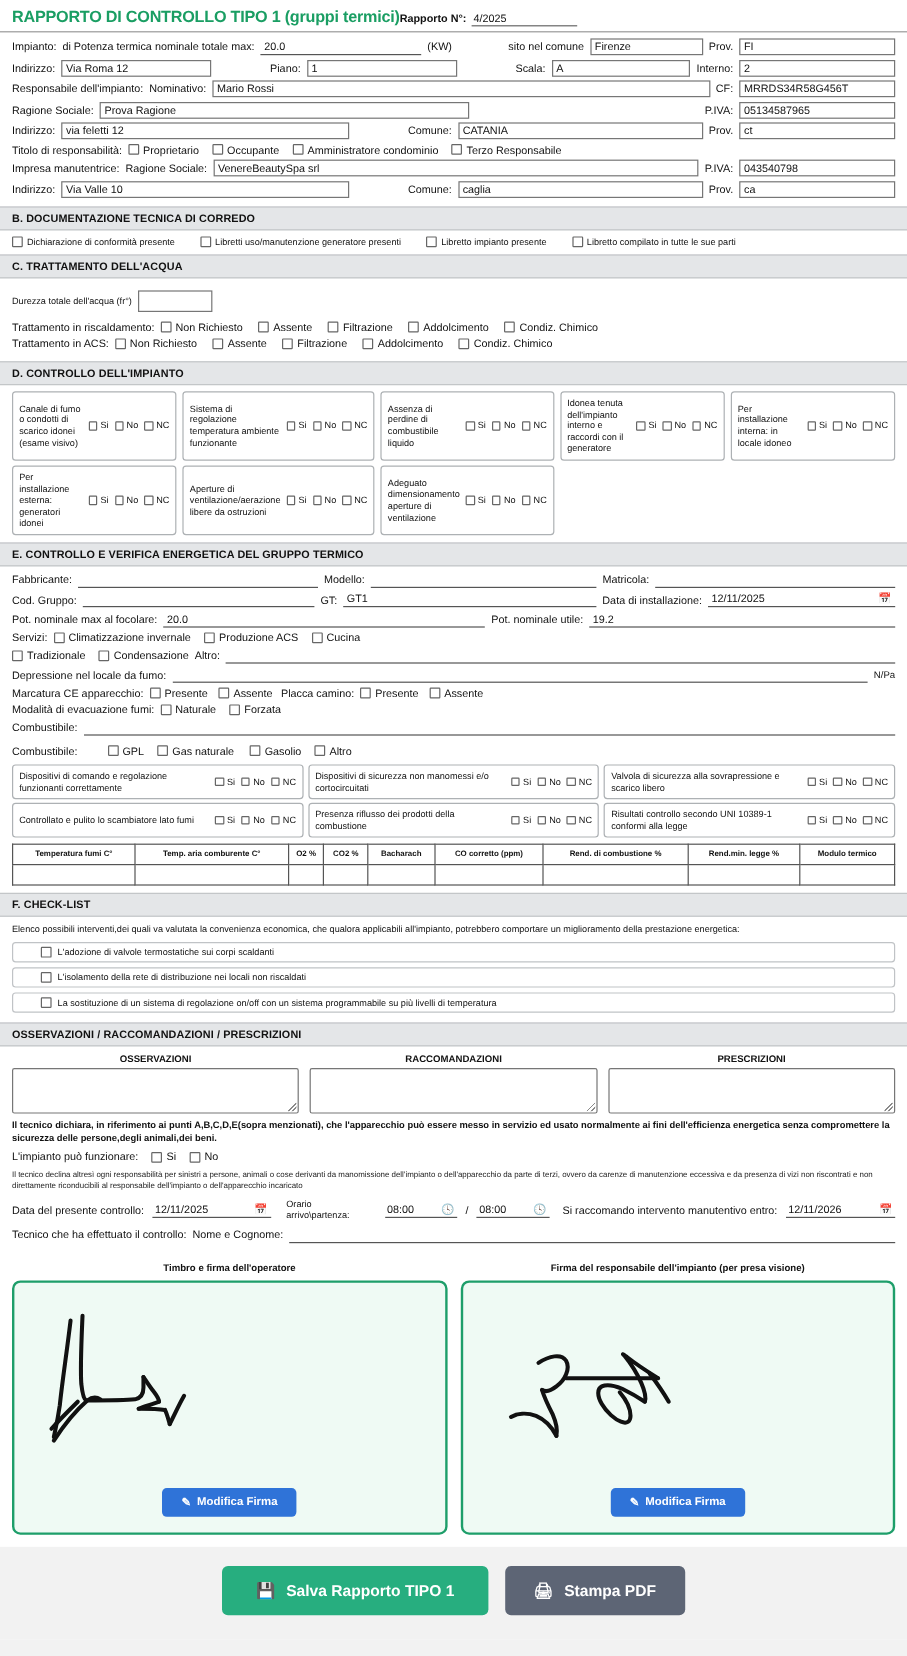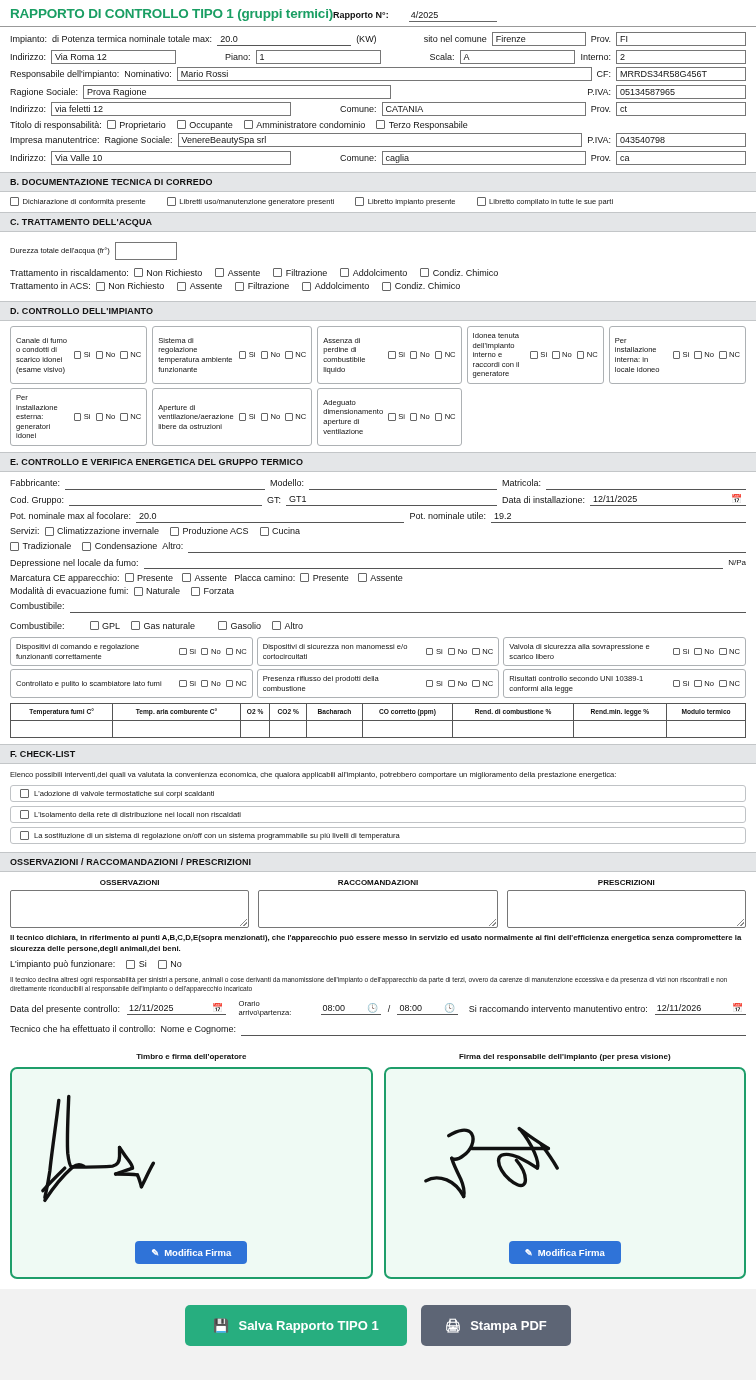--- a/index.html
+++ b/index.html
@@ -12,21 +12,21 @@
     overflow:hidden;
   }
   .page { width:756px; background:#ffffff; position:relative; }
 
   
   .title-bar {
     display:flex; align-items:baseline; justify-content:flex-start;
     padding:6px 10px 4px 10px; border-bottom:1px solid #999;
   }
   .doc-title { color:#1a9e63; font-size:13.5px; font-weight:bold; letter-spacing:-0.2px; }
-  .rapp-wrap { display:flex; align-items:baseline; gap:20px; font-size:9px; font-weight:bold; }
+  .rapp-wrap { display:flex; align-items:baseline; gap:4px; font-size:9px; font-weight:bold; }
   .rapp-val { border-bottom:1px solid #666; min-width:88px; padding:0 2px 1px 2px; font-weight:normal; }
 
   
   .sec-head {
     background:#e4e6e8; border-top:1px solid #c3c6c8; border-bottom:1px solid #c3c6c8;
     padding:4px 10px; font-weight:bold; font-size:9px; letter-spacing:0.1px;
     display:flex; align-items:center; justify-content:space-between;
   }
   .sec-head .targa { display:flex; align-items:center; gap:5px; font-size:7.5px; font-weight:bold; }
 
@@ -75,21 +75,21 @@
   table.meas { width:100%; border-collapse:collapse; margin-top:5px; }
   table.meas th, table.meas td {
     border:1px solid #555; font-size:6.6px; font-weight:bold; text-align:center;
     padding:4px 1px; line-height:8px; background:#fff;
   }
   table.meas td { height:17px; }
 
   
   .clrow {
     border:1px solid #c0c3c6; border-radius:3px; background:#fff;
-    padding:3px 9px; margin-bottom:4px; display:flex; align-items:center; gap:5px;
+    padding:3px 23px; margin-bottom:4px; display:flex; align-items:center; gap:5px;
     font-size:7.6px;
   }
   .intro { font-size:7.6px; margin:4px 0 5px 0; line-height:10px; }
 
   
   .obs-heads { display:grid; grid-template-columns:1fr 1fr 1fr; gap:9px; text-align:center;
     font-size:8px; font-weight:bold; margin:4px 0 3px 0; }
   .obs-boxes { display:grid; grid-template-columns:1fr 1fr 1fr; gap:9px; }
   .ta { border:1px solid #767676; border-radius:2px; height:38px; background:#fff; position:relative; }
   .ta:after {
@@ -585,21 +585,21 @@
     <div class="row" style="margin-bottom:6px">
       <span class="lbl">Combustibile:</span>
       <label class="cbw" style="margin-left:20px">
           <span class="cb"></span>
           <span>GPL</span>
         </label>
       <label class="cbw" style="margin-left:6px">
           <span class="cb"></span>
           <span>Gas naturale</span>
         </label>
-      <label class="cbw" style="margin-left:18px">
+      <label class="cbw" style="margin-left:8px">
           <span class="cb"></span>
           <span>Gasolio</span>
         </label>
       <label class="cbw" style="margin-left:6px">
           <span class="cb"></span>
           <span>Altro</span>
         </label>
     </div>
 
     <div class="egrid">

